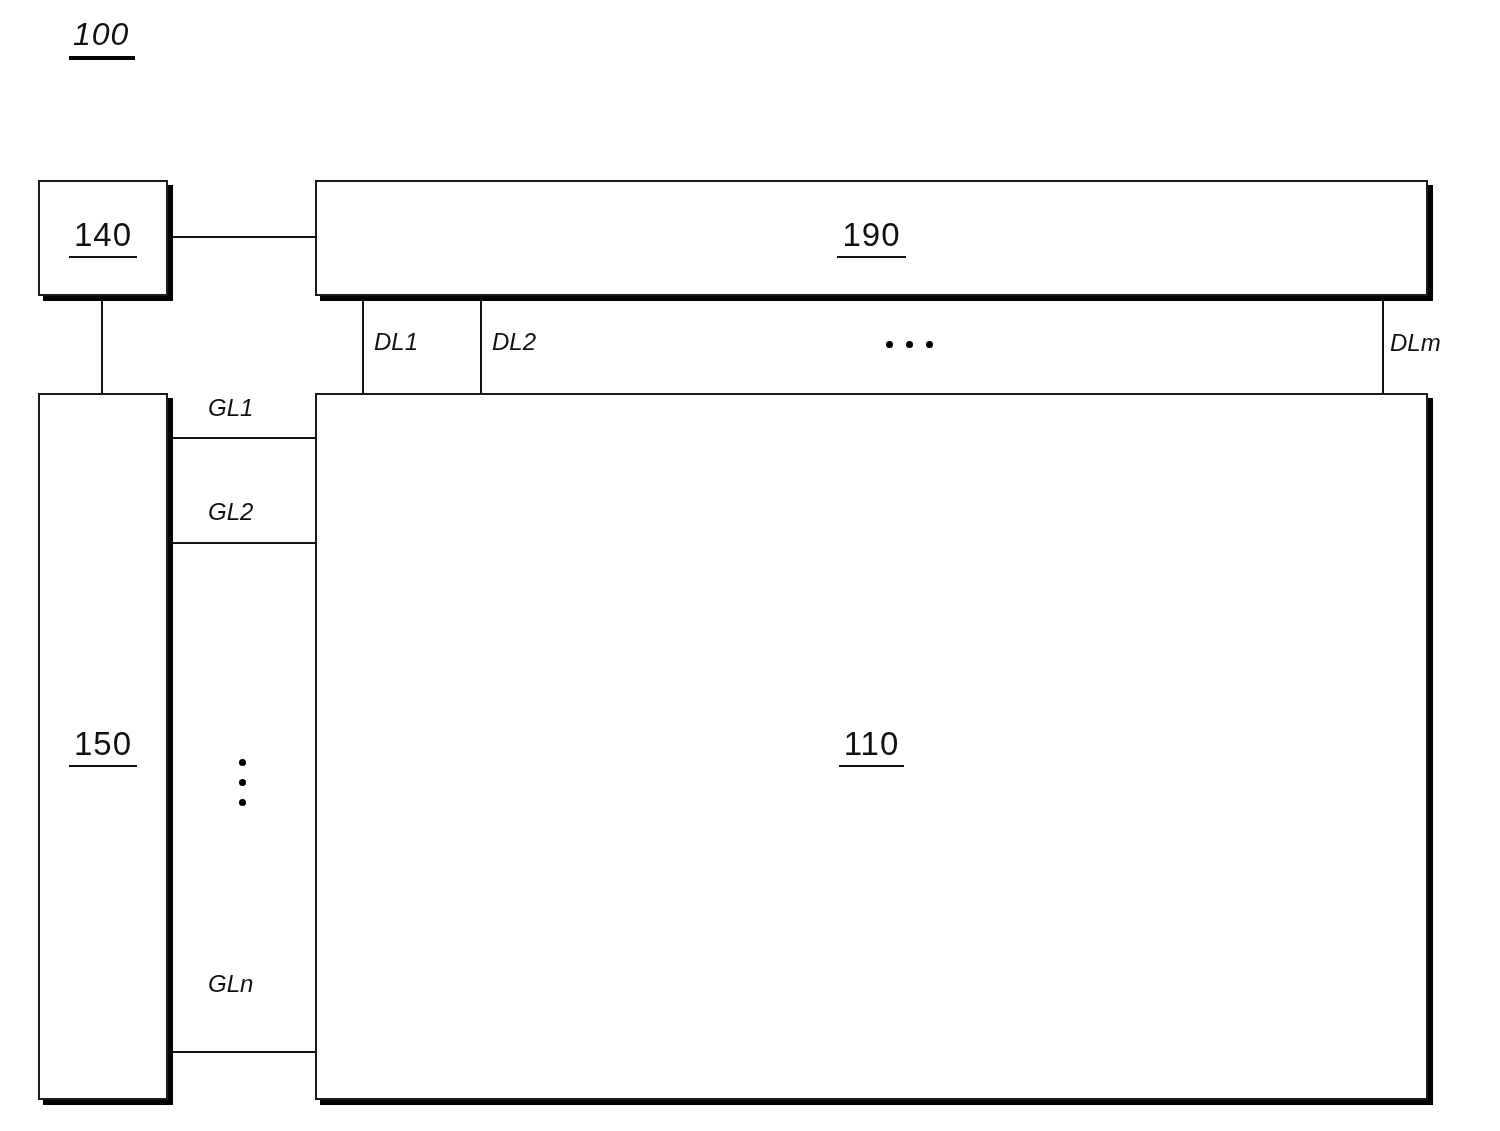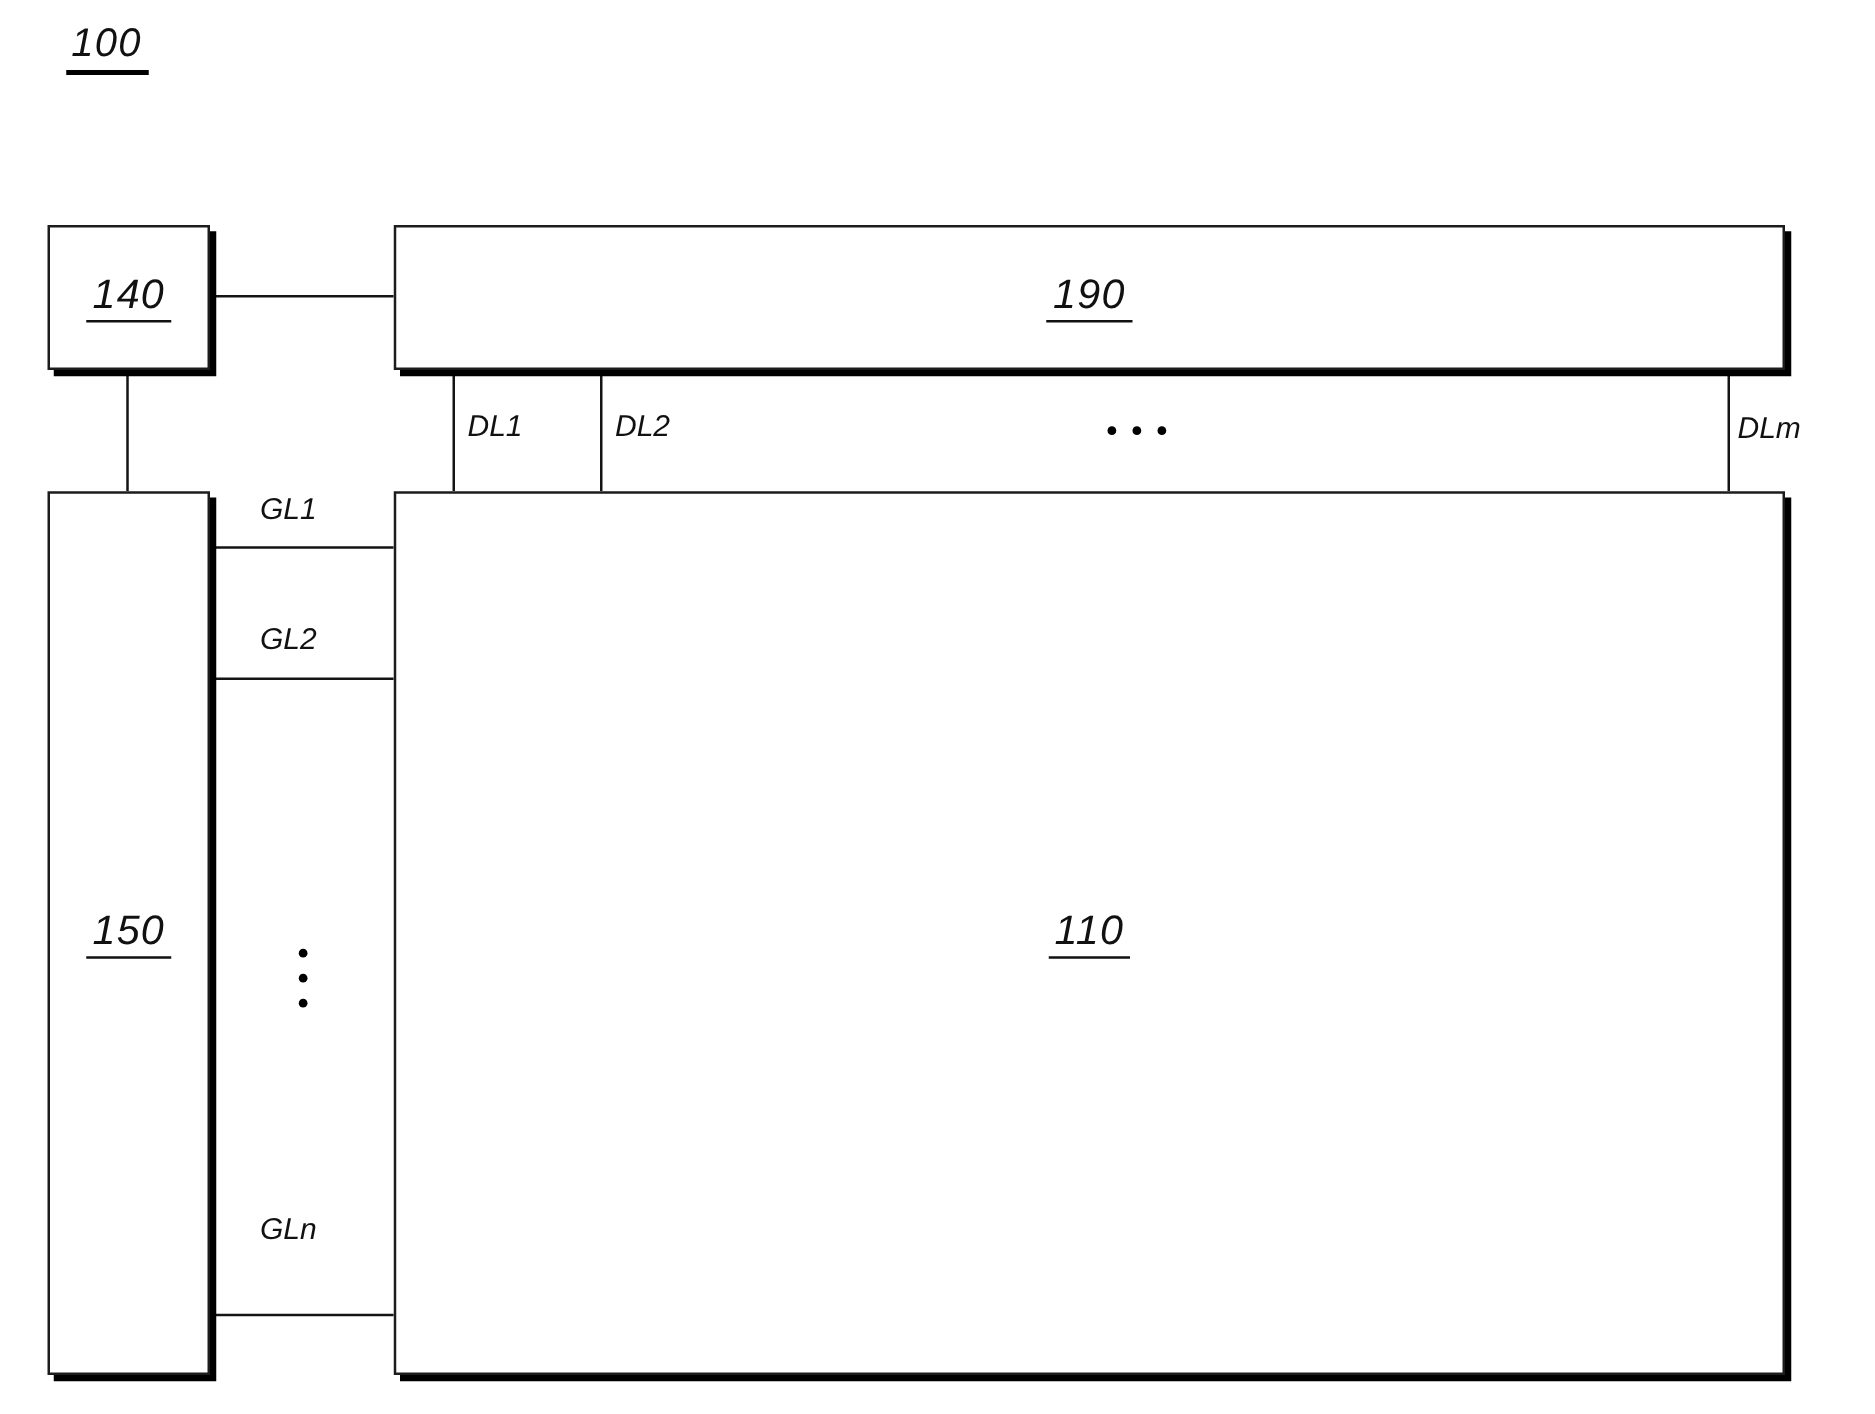--- a/index.html
+++ b/index.html
@@ -17,31 +17,30 @@
     position: absolute;
     background: #ffffff;
     border: 2px solid #1c1c1c;
     box-shadow: 5px 5px 0 #000000;
     display: flex;
     align-items: center;
     justify-content: center;
   }
   
   .ref {
-    font-style: italic;
     font-size: 33px;
     line-height: 1;
     letter-spacing: 1px;
     color: #111111;
     border-bottom: 2px solid #111111;
     padding: 0 5px 5px 5px;
   }
   #figure-ref {
     position: absolute;
-    left: 53px;
+    left: 69px;
     top: 18px;
     font-style: italic;
     font-size: 32px;
     line-height: 1;
     letter-spacing: 1px;
     border-bottom: 4px solid #000000;
     padding: 0 6px 6px 4px;
   }
   
   .wire { position: absolute; background: #141414; }

